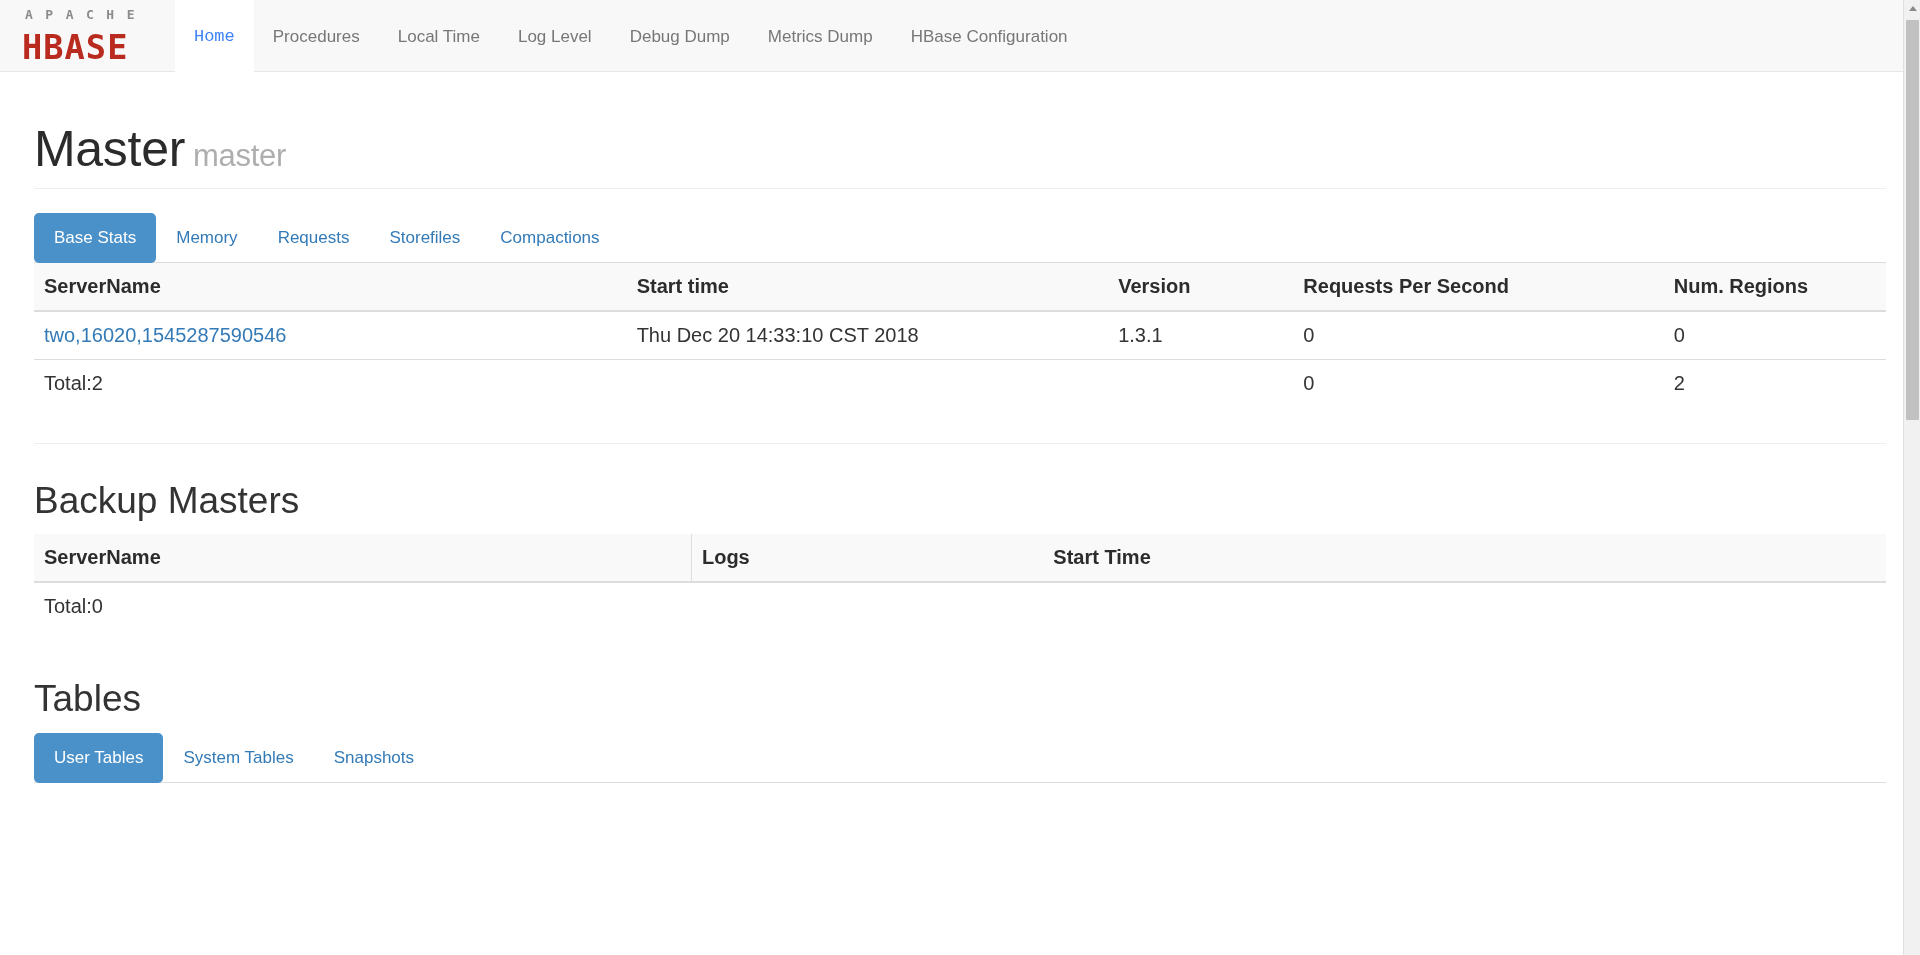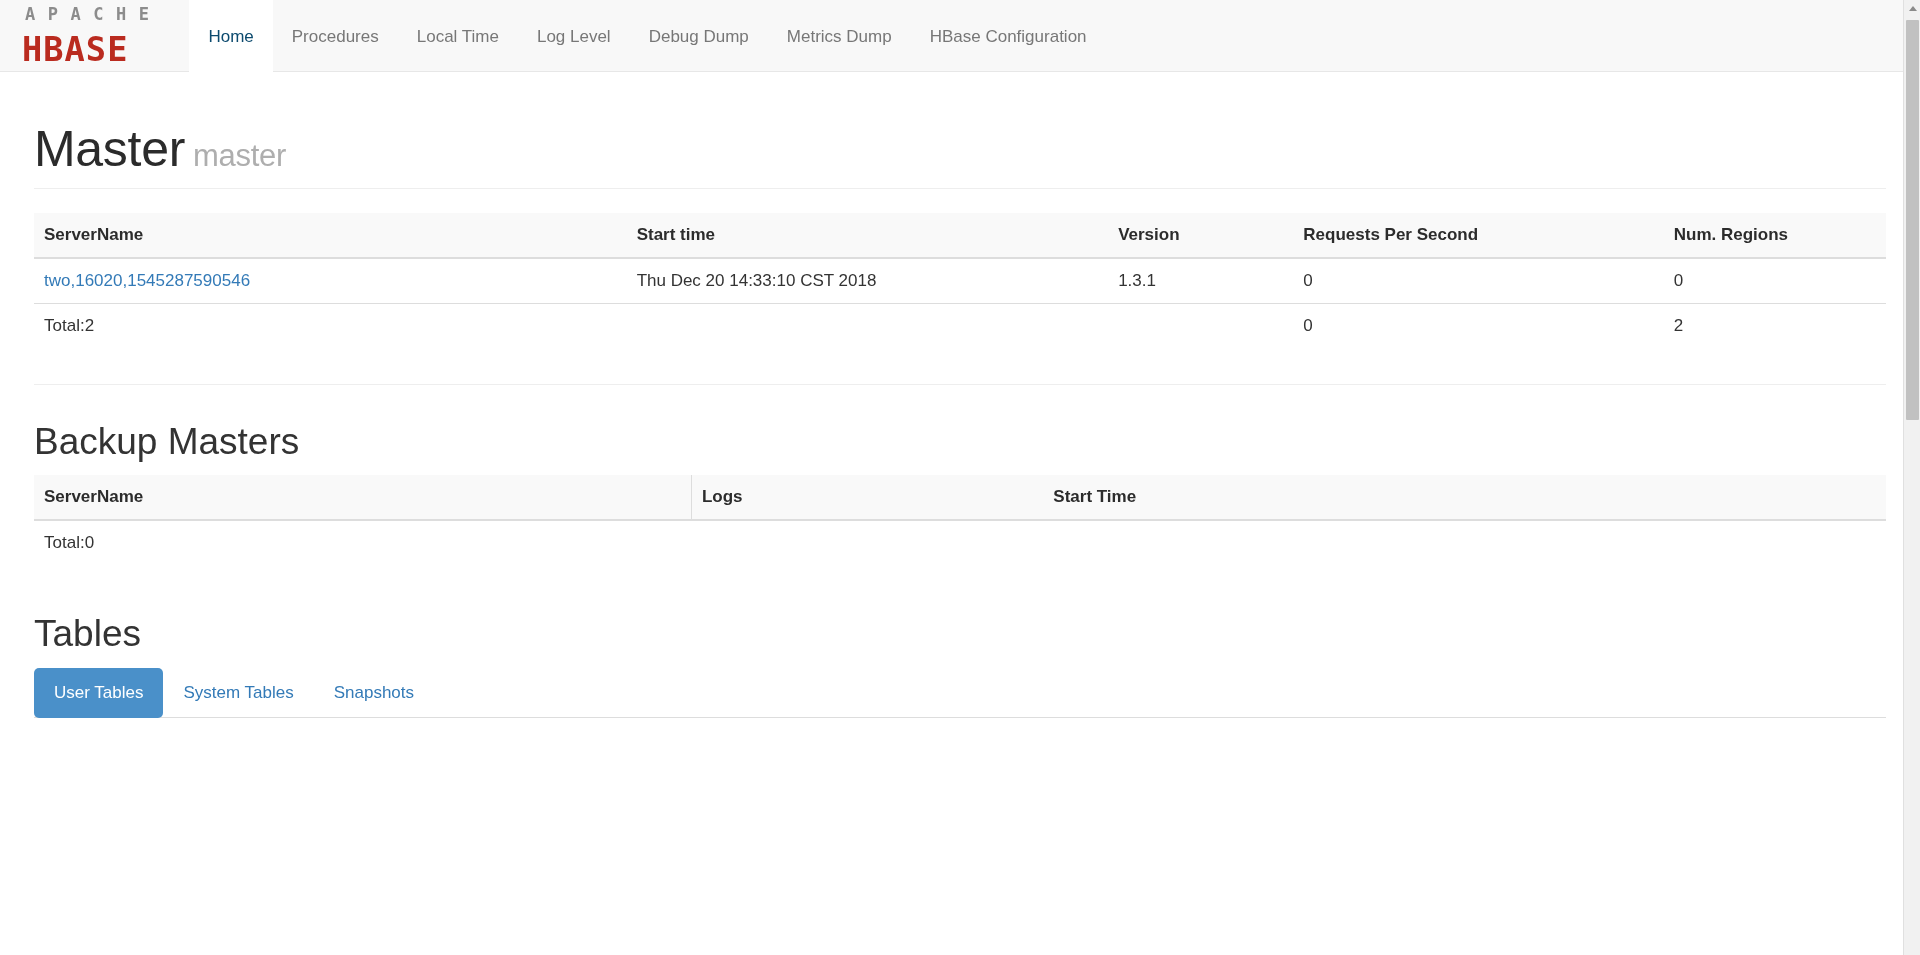--- a/index.html
+++ b/index.html
@@ -32,21 +32,21 @@
   .brand {
     display: flex;
     flex-direction: column;
     justify-content: center;
     padding: 0 16px 0 0;
     height: 72px;
     text-decoration: none;
   }
   .brand .apache {
     font-family: "DejaVu Sans Mono", monospace;
-    font-size: 17px;
+    font-size: 13px;
     font-weight: bold;
     letter-spacing: 12.5px;
     color: #8c8c8c;
     line-height: 1;
     margin-bottom: 10px;
     padding-left: 3px;
   }
   .brand .hbase {
     font-family: "DejaVu Sans Mono", monospace;
     font-size: 33px;
@@ -72,21 +72,22 @@
     align-items: center;
     padding: 0 19px;
     font-size: 17px;
     color: #777777;
     text-decoration: none;
     line-height: 1;
     height: 72px;
   }
   .nav-items li.active a {
     background: #ffffff;
-    color: #0c4a6e;
+    color: #3b82f6;
+    font-family: Liberation Mono, monospace;
   }
 
   
   .container {
     width: 1884px;
     padding: 0 16px;
     margin: 0 auto;
   }
 
   .page-header {
@@ -141,21 +142,21 @@
   .nav-tabs li.active a {
     background: #4a90c9;
     color: #ffffff;
     border-radius: 5px;
   }
 
   
   table.tbl {
     width: 100%;
     border-collapse: collapse;
-    font-size: 17px;
+    font-size: 20px;
     color: #333333;
   }
   table.tbl th {
     text-align: left;
     font-weight: bold;
     padding: 12px 10px;
     border-bottom: 2px solid #dddddd;
     background: #f9f9f9;
     color: #2c2c2c;
     white-space: nowrap;
@@ -255,20 +256,37 @@
 
   <div class="container">
 
     <div class="page-header">
       <h1>
         <span>Master</span><small>master</small>
       </h1>
     </div>
 
 
+    <ul class="nav-tabs">
+      <li class="active">
+        <a href="#">Base Stats</a>
+      </li>
+      <li>
+        <a href="#">Memory</a>
+      </li>
+      <li>
+        <a href="#">Requests</a>
+      </li>
+      <li>
+        <a href="#">Storefiles</a>
+      </li>
+      <li>
+        <a href="#">Compactions</a>
+      </li>
+    </ul>
 
     <table class="tbl">
       <thead>
         <tr>
           <th class="col-server">ServerName</th>
           <th class="col-start">Start time</th>
           <th class="col-version">Version</th>
           <th class="col-rps">Requests Per Second</th>
           <th class="col-regions">Num. Regions</th>
         </tr>

